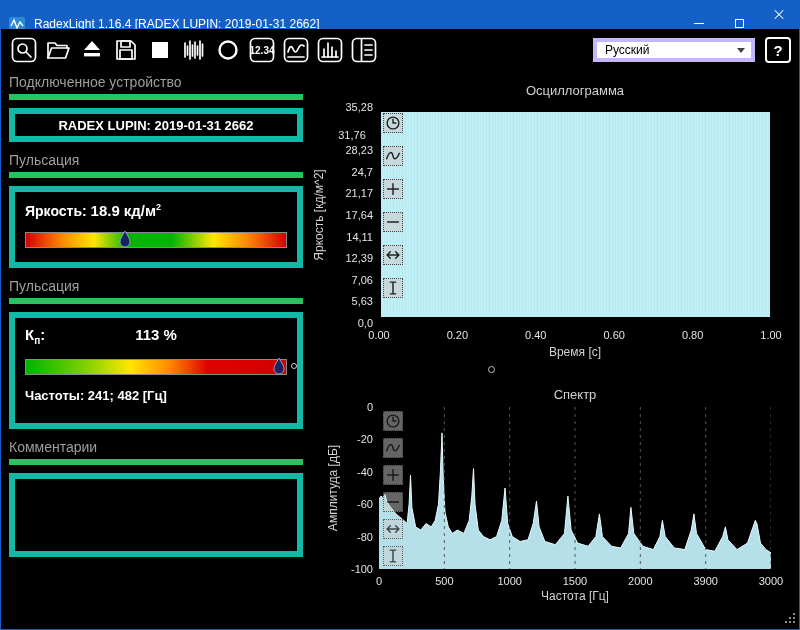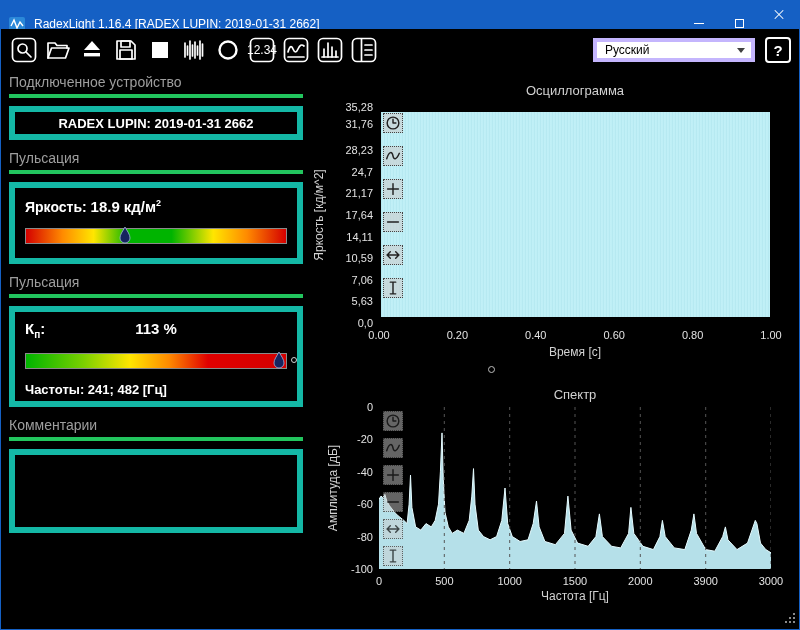--- a/index.html
+++ b/index.html
@@ -28,36 +28,36 @@
   .tbtn{width:30px;height:30px;display:flex;align-items:center;justify-content:center;background:#000;}
   .toolbar-right{margin-left:auto;display:flex;align-items:center;gap:10px;}
   .lang-select{width:162px;height:24px;background:#fff;border:4px solid #c4b5fd;color:#000;
     font-size:12px;display:flex;align-items:center;padding:0 6px 0 8px;}
   .lang-select .chev{margin-left:auto;width:0;height:0;border-left:4px solid transparent;
     border-right:4px solid transparent;border-top:5px solid #404040;}
   .help-btn{width:26px;height:26px;border:2px solid #fff;border-radius:4px;color:#fff;
     font-size:15px;font-weight:bold;display:flex;align-items:center;justify-content:center;}
   
   .left-panel{position:absolute;left:8px;top:72px;width:294px;}
-  .section-header{color:#9e9e9e;font-size:14px;padding:1px 0 4px;border-bottom:4px solid #22c55e;margin-bottom:8px;}
+  .section-header{color:#9e9e9e;font-size:14px;padding:1px 0 4px;border-bottom:6px solid #22c55e;margin-bottom:8px;}
   .panel-box{border:6px solid #14b8a6;margin-bottom:9px;}
   .device-box{height:34px;display:flex;align-items:center;justify-content:center;
     font-weight:bold;font-size:13px;}
   .value-box{padding:10px 10px 14px;}
   .value-line{text-align:left;font-weight:bold;font-size:14px;}
   .value-line .val{font-size:15px;}
   sup{font-size:9px;}
   sub{font-size:10px;}
   .bar-wrap{position:relative;margin-top:13px;height:16px;}
   .grad-bar{position:absolute;inset:0;border:1px solid #8a8a8a;}
   .bar-value{background:linear-gradient(90deg,#d40000 0%,#ff8a00 14%,#ffe600 26%,#00b400 40%,#00b400 56%,#ffe600 72%,#ff8a00 85%,#d40000 100%);}
   .bar-puls{background:linear-gradient(90deg,#00b400 0%,#7ad000 22%,#ffe600 40%,#ff8a00 55%,#e00000 70%,#d40000 100%);}
   .droplet{position:absolute;top:-1px;transform:translateX(-50%);}
   .overflow-dot{position:absolute;right:-10px;top:4px;width:6px;height:6px;border:1px solid #cfcfcf;border-radius:50%;}
-  .puls-box{padding:8px 10px 4px;position:relative;}
+  .puls-box{padding:8px 10px 20px;position:relative;}
   .kp-row{position:relative;font-weight:bold;font-size:15px;height:20px;}
   .kp-label{position:absolute;left:0;top:0;}
   .kp-value{display:block;text-align:center;}
   .freq-line{margin-top:13px;text-align:left;font-weight:bold;font-size:13px;}
   .comments-box{height:84px;}
   
   .chart-title{position:absolute;width:392px;left:378px;text-align:center;color:#d2d2d2;font-size:13px;}
   .axis-label{position:absolute;color:#d2d2d2;font-size:12px;white-space:nowrap;}
   .ylabel{transform:translate(-50%,-50%) rotate(-90deg);}
   .xlabel{transform:translateX(-50%);}
@@ -71,21 +71,21 @@
   .tools.osc{top:112px;gap:13px;}
   .tools.spec{top:410px;gap:7px;opacity:.8;}
   .tool-btn{width:20px;height:20px;background:rgba(205,205,205,0.62);border:1px dotted #444;
     display:flex;align-items:center;justify-content:center;}
   .marker-circle{position:absolute;left:487px;top:365px;width:7px;height:7px;border:1px solid #bdbdbd;border-radius:50%;}
   
   .statusbar{position:absolute;left:0;bottom:0;width:100%;height:15px;background:#000;}
   .grip{position:absolute;right:4px;bottom:4px;width:12px;height:12px;}
   .grip::before{content:"";position:absolute;right:0;top:0;width:2px;height:2px;background:#8a8a8a;
     box-shadow:0 0 #8a8a8a,-4px 4px #8a8a8a,0 4px #8a8a8a,-8px 8px #8a8a8a,-4px 8px #8a8a8a,0 8px #8a8a8a;}
-  .digits-label{color:#fff;font-size:12px;font-weight:normal;letter-spacing:0;}
+  .digits-label{color:#fff;font-size:10px;font-weight:bold;letter-spacing:0;}
 </style>
 </head>
 <body>
 
 <div class="window">
 
   <div class="titlebar">
     <span class="app-icon">
       <svg width="16" height="16" viewBox="0 0 16 16">
           <rect x="0" y="1" width="16" height="14" rx="2" fill="#2b88d8"></rect>
@@ -227,27 +227,27 @@
     </div>
 
     <div class="section-header">Комментарии</div>
     <div class="panel-box comments-box"></div>
   </div>
 
   <div class="chart-title" style="top:82px">Осциллограмма</div>
   <div class="axis-label ylabel" style="left:318px;top:214px">Яркость [кд/м^2]</div>
   <div id="osc-yticks">
       <div class="tick ytick" style="left: 330px; top: 100px;">35,28</div>
-      <div class="tick ytick" style="left: 330px; top: 117px;">31,76</div>
+      <div class="tick ytick" style="left: 330px; top: 128px; text-align: center;">31,76</div>
       <div class="tick ytick" style="left: 330px; top: 143.2px;">28,23</div>
       <div class="tick ytick" style="left: 330px; top: 164.8px;">24,7</div>
       <div class="tick ytick" style="left: 330px; top: 186.4px;">21,17</div>
       <div class="tick ytick" style="left: 330px; top: 208px;">17,64</div>
       <div class="tick ytick" style="left: 330px; top: 229.6px;">14,11</div>
-      <div class="tick ytick" style="left: 330px; top: 251.2px;">10,59</div>
+      <div class="tick ytick" style="left: 330px; top: 251.2px;">12,39</div>
       <div class="tick ytick" style="left: 330px; top: 272.8px;">7,06</div>
       <div class="tick ytick" style="left: 330px; top: 294.4px;">5,63</div>
       <div class="tick ytick" style="left: 330px; top: 316px;">0,0</div>
     </div>
   <div id="osc-xticks">
       <div class="tick xtick" style="left: 352px; top: 328px;">0.00</div>
       <div class="tick xtick" style="left: 430.4px; top: 328px;">0.20</div>
       <div class="tick xtick" style="left: 508.8px; top: 328px;">0.40</div>
       <div class="tick xtick" style="left: 587.2px; top: 328px;">0.60</div>
       <div class="tick xtick" style="left: 665.6px; top: 328px;">0.80</div>

